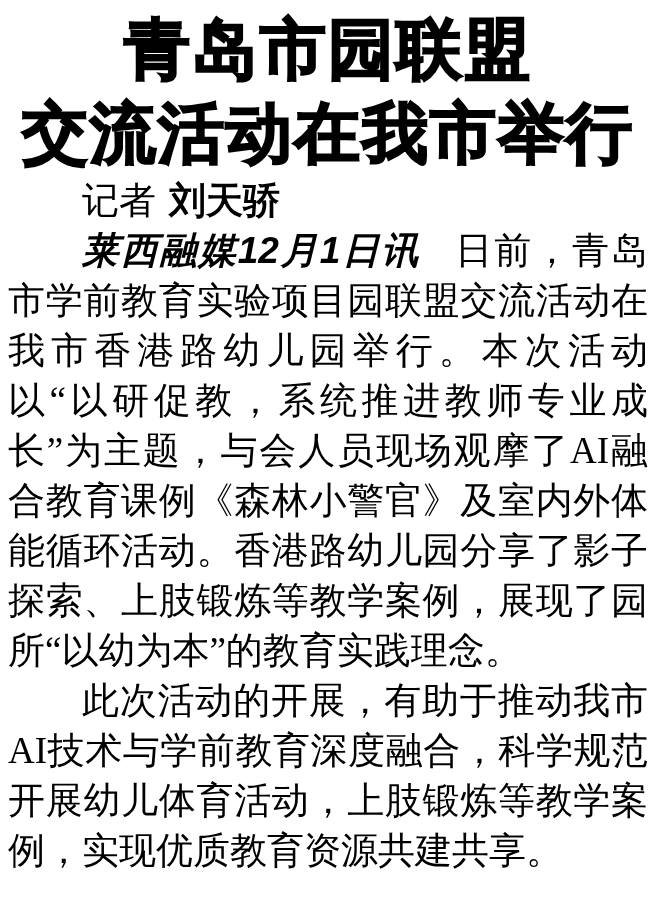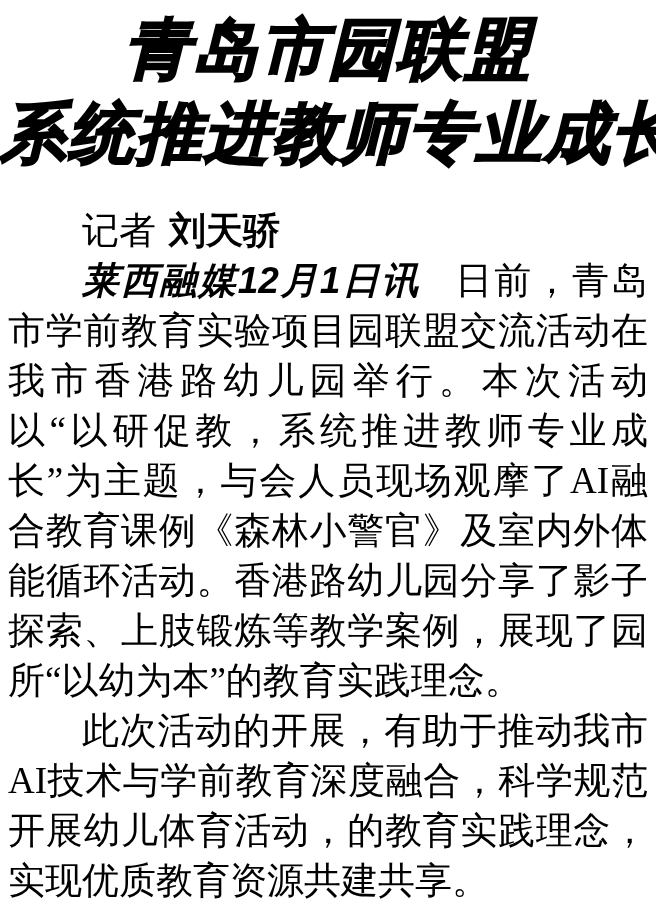--- a/index.html
+++ b/index.html
@@ -18,29 +18,27 @@
   }
   .headline {
     margin: 8px 0 0 0;
     padding: 0;
     text-align: center;
     font-family: "Liberation Serif", "DejaVu Serif", serif;
     font-size: 66px;
     line-height: 84px;
     font-weight: 900;
     letter-spacing: 2px;
-    font-style: italic;
     -webkit-text-stroke: 2px #000000;
   }
   .headline .hl-line {
     display: block;
     white-space: nowrap;
   }
   .article-body {
-    margin-top: 30px;
     padding: 0 8px;
     font-size: 37px;
     line-height: 50px;
     text-align: justify;
     text-justify: inter-ideograph;
   }
   .article-body p {
     margin: 0;
     padding: 0;
     text-indent: 2em;
@@ -57,30 +55,30 @@
     font-style: italic;
   }
 </style>
 </head>
 <body>
 
 <div class="page">
 
   <h1 class="headline">
     <span class="hl-line">青岛市园联盟</span>
-    <span class="hl-line">系统推进教师专业成长</span>
+    <span class="hl-line">交流活动在我市举行</span>
   </h1>
 
   <div class="article-body">
 
     <p>
       <span>记者</span><span class="bold-hei byline-name">刘天骄</span>
     </p>
 
     <p>
       <span class="bold-hei dateline">莱西融媒12月1日讯</span><span>日前，青岛市学前教育实验项目园联盟交流活动在我市香港路幼儿园举行。本次活动以“以研促教，系统推进教师专业成长”为主题，与会人员现场观摩了AI融合教育课例《森林小警官》及室内外体能循环活动。香港路幼儿园分享了影子探索、上肢锻炼等教学案例，展现了园所“以幼为本”的教育实践理念。</span>
     </p>
 
-    <p>此次活动的开展，有助于推动我市AI技术与学前教育深度融合，科学规范开展幼儿体育活动，的教育实践理念，实现优质教育资源共建共享。</p>
+    <p>此次活动的开展，有助于推动我市AI技术与学前教育深度融合，科学规范开展幼儿体育活动，上肢锻炼等教学案例，实现优质教育资源共建共享。</p>
 
   </div>
 
 </div>
 
 </body></html>

